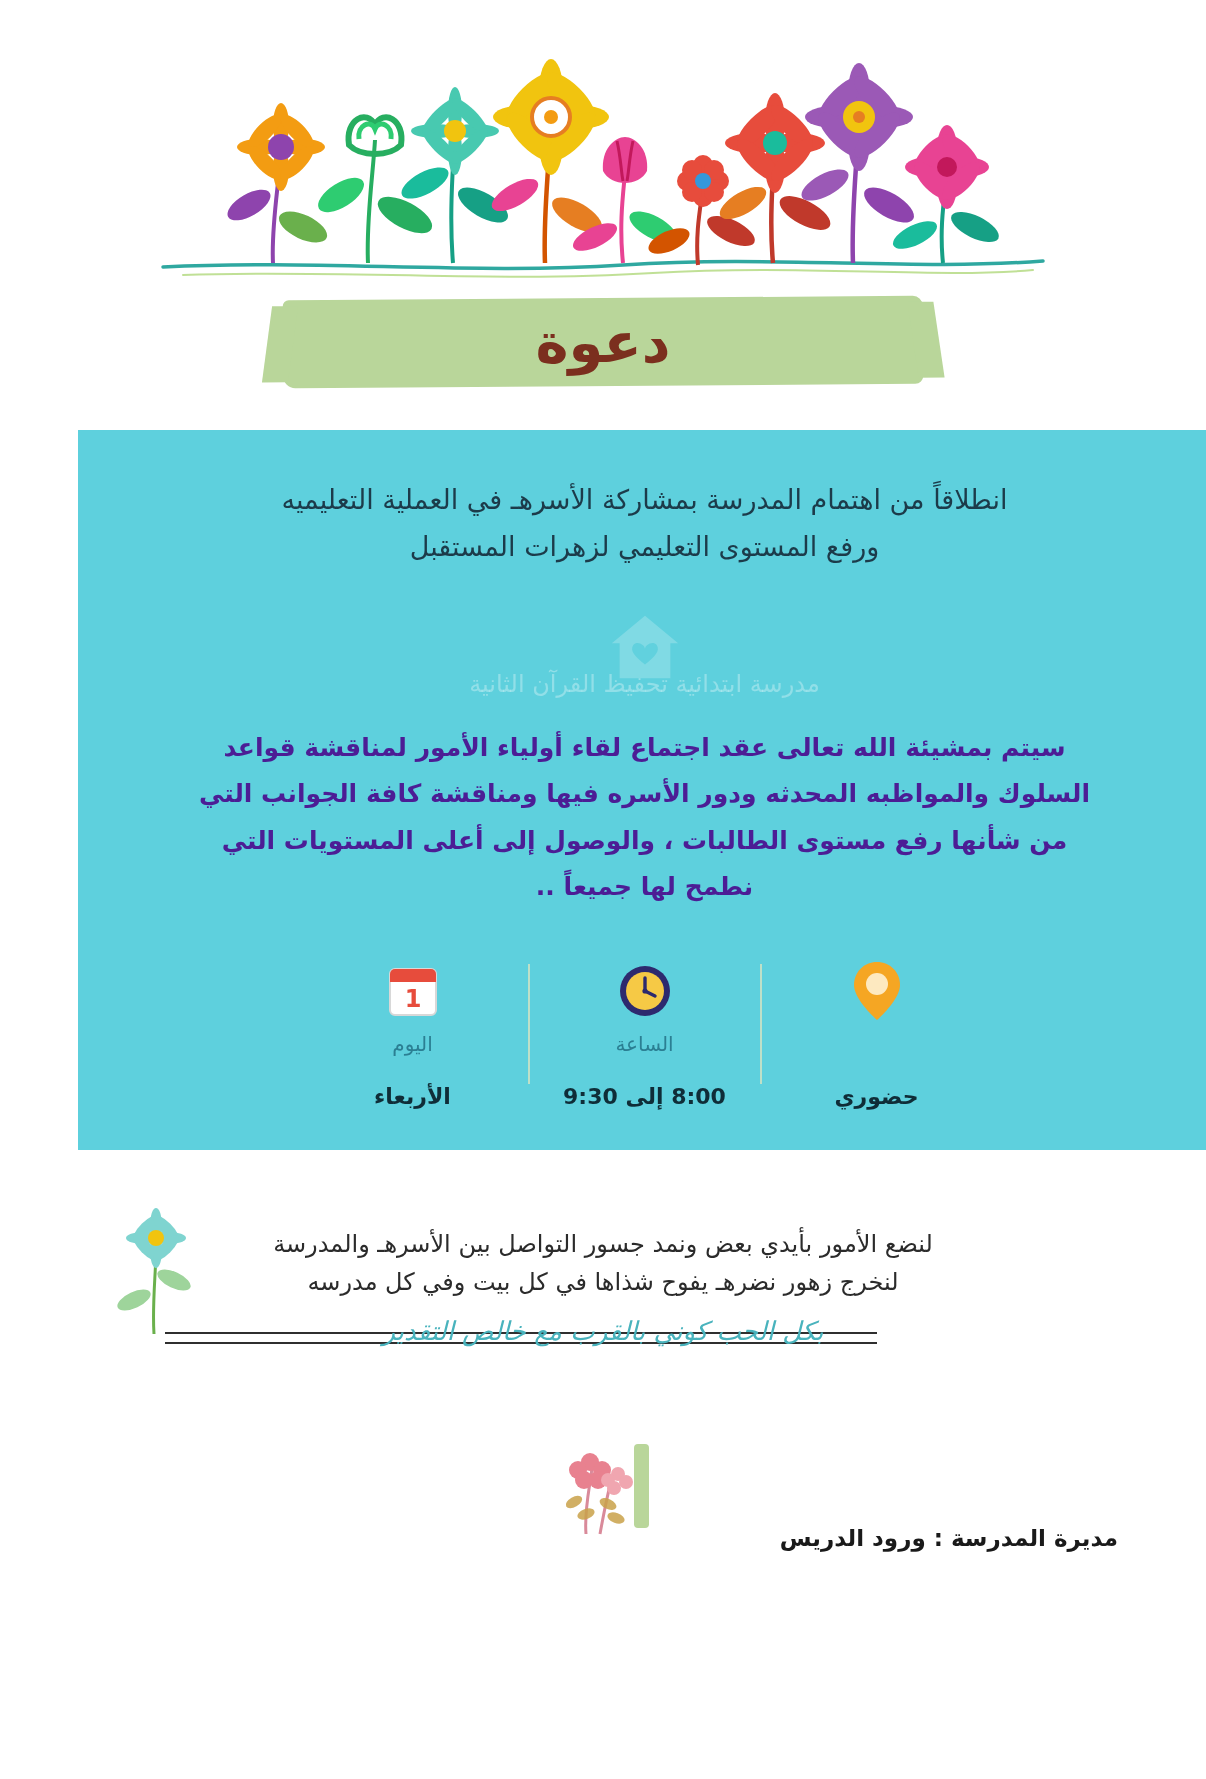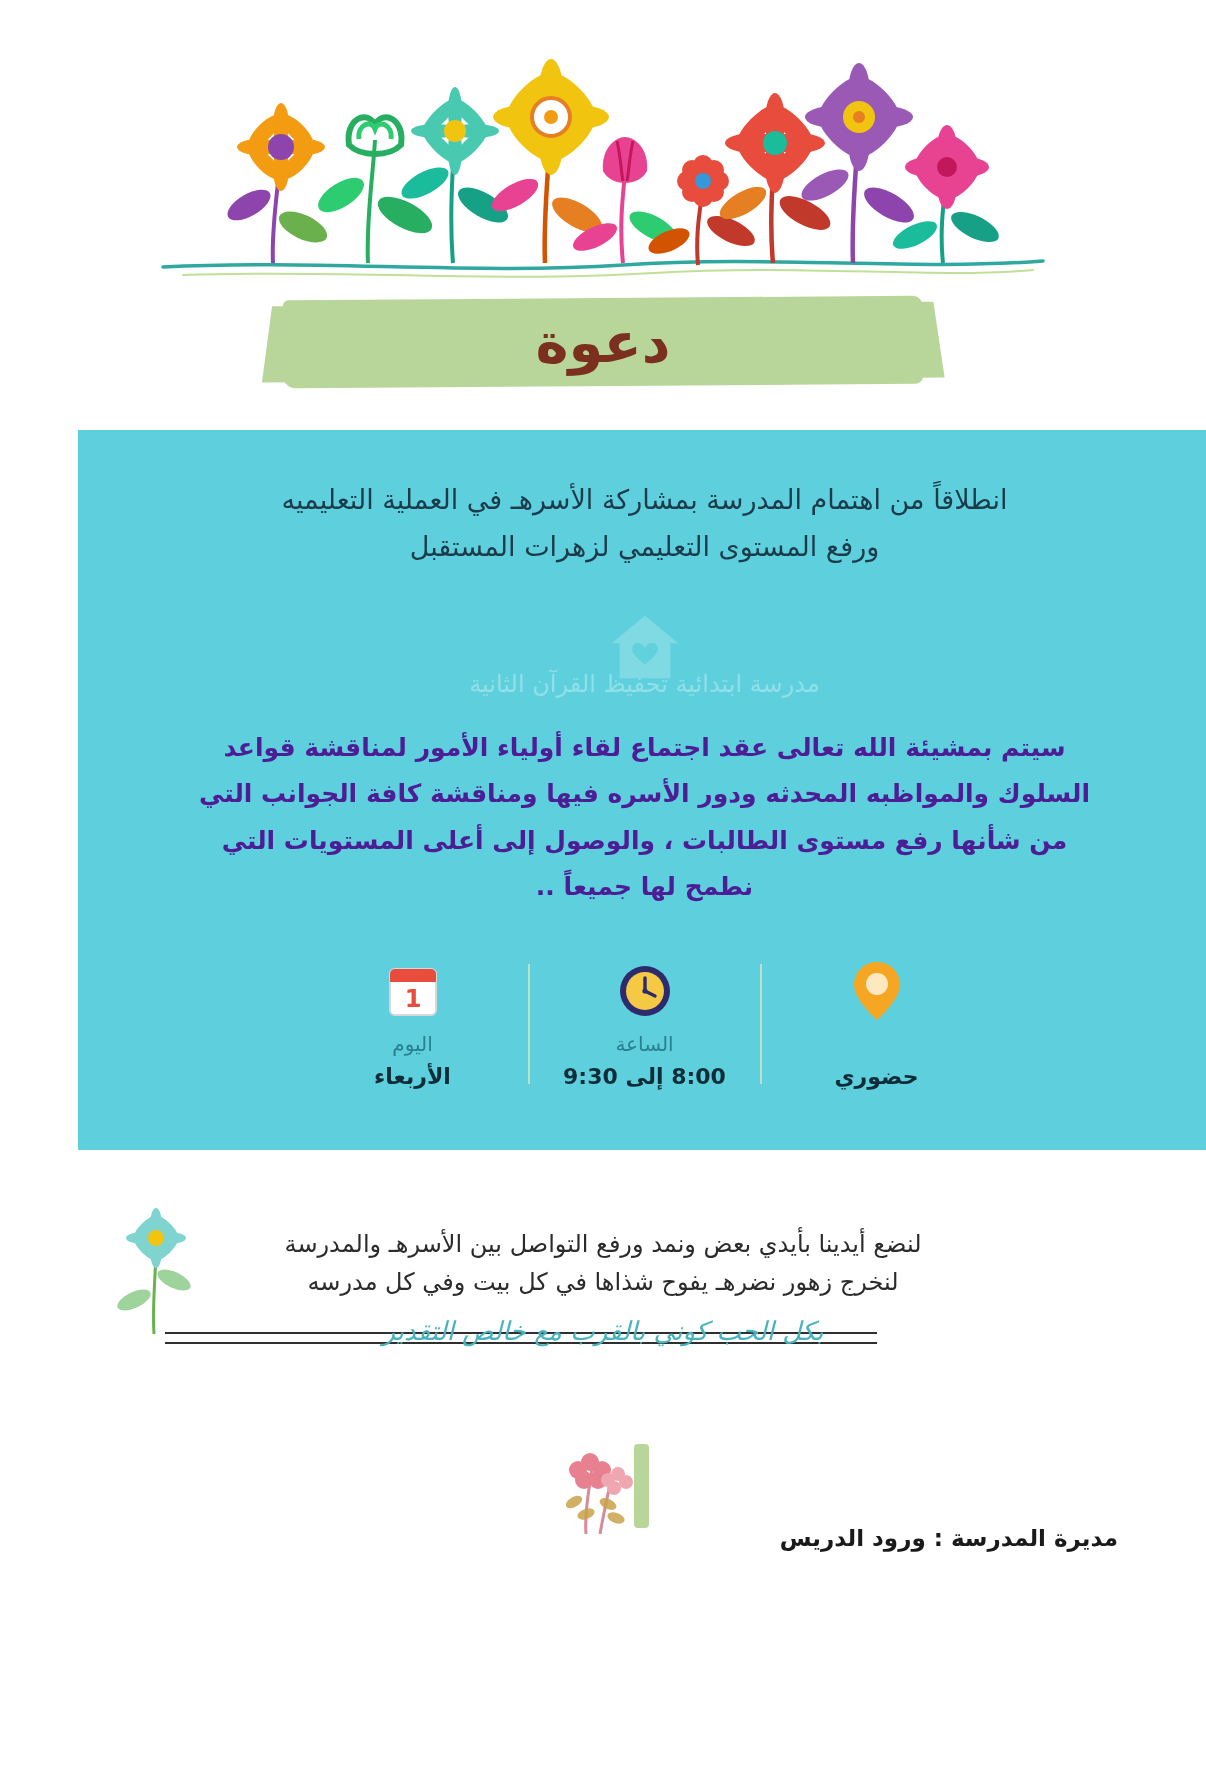--- a/index.html
+++ b/index.html
@@ -162,21 +162,21 @@
   .info-icon {
     height: 62px;
     display: flex;
     align-items: center;
     justify-content: center;
     margin-bottom: 10px;
   }
   .info-label {
     color: #2b7f93;
     font-size: 20px;
-    margin-bottom: 8px;
+    margin-bottom: 28px;
     min-height: 24px;
   }
   .info-value {
     color: #0f2d38;
     font-size: 22px;
     font-weight: bold;
   }
 
   
   .closing {
@@ -486,21 +486,21 @@
         <ellipse rx="6" ry="17" cx="-10" cy="-10" transform="rotate(45 -10 -10)"></ellipse>
         <ellipse rx="6" ry="17" cx="10" cy="-10" transform="rotate(-45 10 -10)"></ellipse>
         <ellipse rx="6" ry="17" cx="-10" cy="10" transform="rotate(-45 -10 10)"></ellipse>
         <ellipse rx="6" ry="17" cx="10" cy="10" transform="rotate(45 10 10)"></ellipse>
       </g>
       <circle cx="48" cy="30" r="8" fill="#f1c40f"></circle>
     </svg>
   </div>
 
   <div class="closing">
-    <div>لنضع أيدينا بأيدي بعض ونمد ورفع التواصل بين الأسرهـ والمدرسة</div>
+    <div>لنضع الأمور بأيدي بعض ونمد جسور التواصل بين الأسرهـ والمدرسة</div>
     <div>لنخرج زهور نضرهـ يفوح شذاها في كل بيت وفي كل مدرسه</div>
   </div>
 
   <div class="rule"></div>
 
   <div class="script">بكل الحب كوني بالقرب مع خالص التقدير</div>
 
   <div class="footer-flower">
     <svg viewBox="0 0 130 115" xmlns="http://www.w3.org/2000/svg">
       <rect x="96" y="14" width="15" height="84" rx="4" fill="#b9d69a"></rect>

